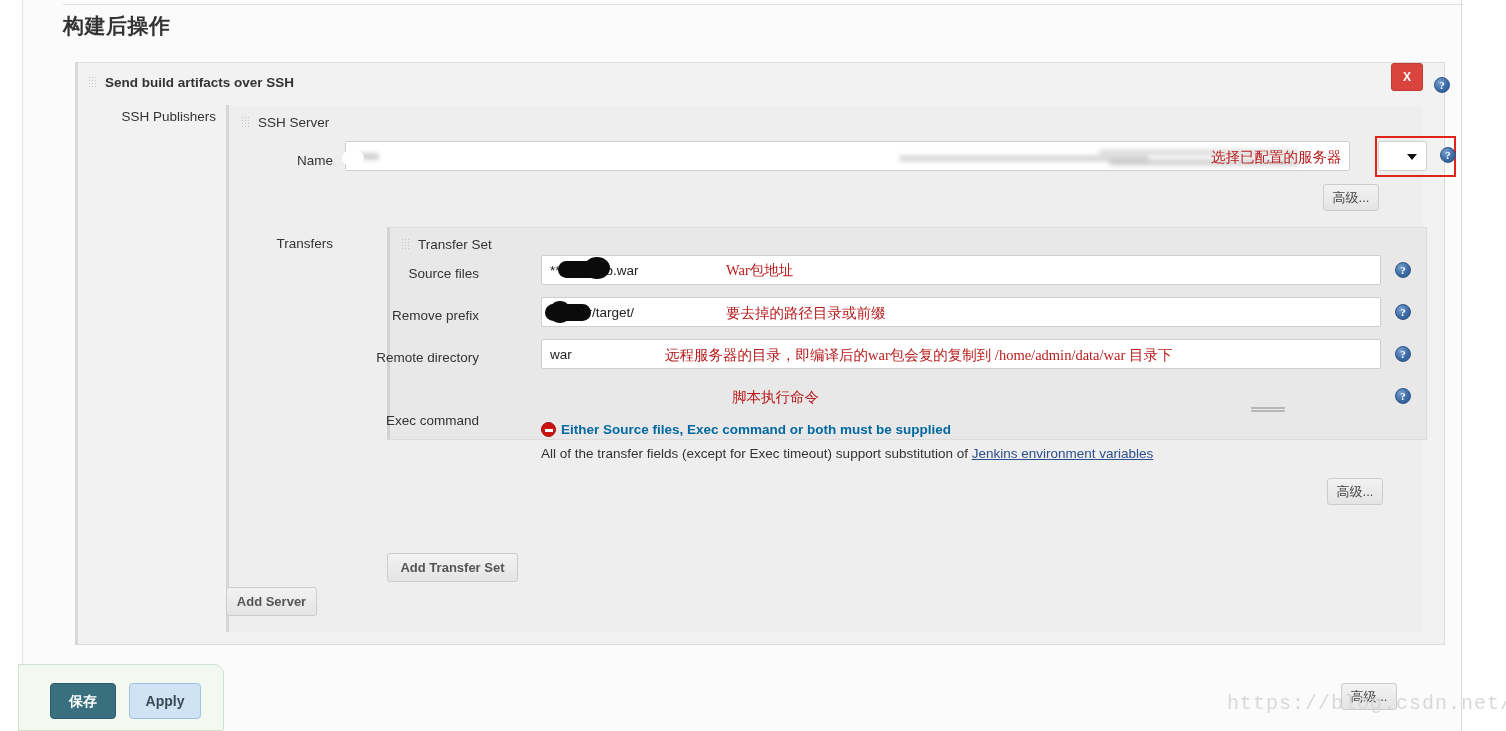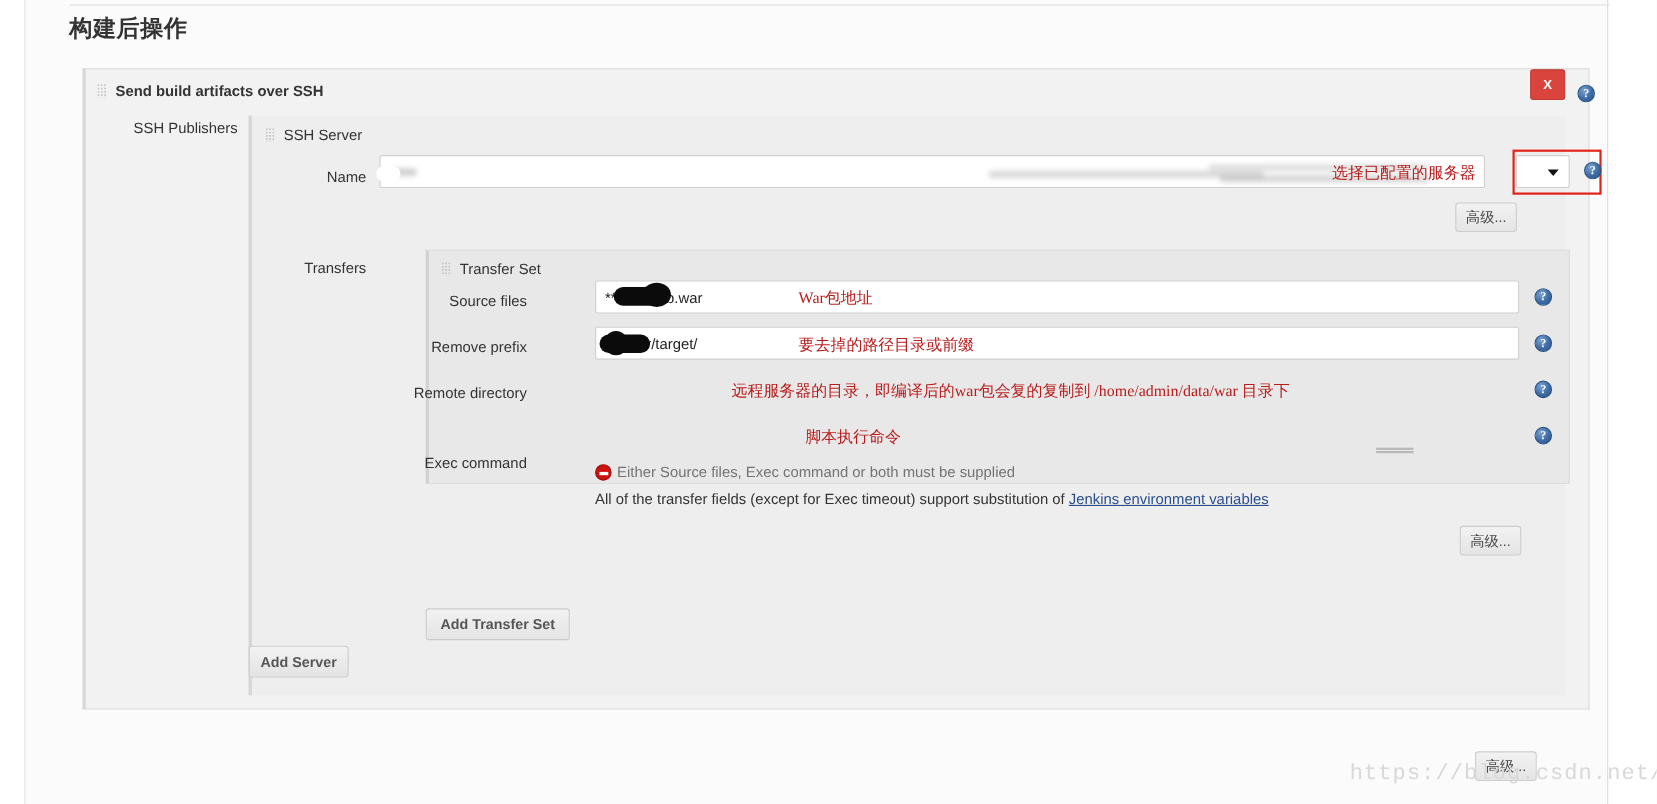--- a/index.html
+++ b/index.html
@@ -197,22 +197,22 @@
     left: 12px; top: 12px;
     font-size: 13.5px;
     color: #333333;
     white-space: nowrap;
   }
 
   .err-row {
     position: absolute;
     left: 152px; top: 196px;
     font-size: 13.5px;
-    font-weight: normal;
-    color: #737373;
+    font-weight: bold;
+    color: #0369a1;
     white-space: nowrap;
   }
   .err-icon {
     display: inline-block;
     width: 15px; height: 15px;
     border-radius: 50%;
     background: #cc1111;
     border: 1px solid #a30d0d;
     vertical-align: -3px;
     margin-right: 5px;
@@ -376,20 +376,21 @@
         <span class="help-icon" style="position:absolute; left:1166px; top:157px;">?</span>
 
         <div class="lbl" style="left:130px; top:203px; width:120px;">Remove prefix</div>
         <input class="txtbox" style="left: 312px; top: 192px; width: 840px; height: 30px;" value="xxxwar/target/">
         <div class="redact" style="left:316px; top:199px; width:46px; height:17px; border-radius:9px;"></div>
         <div class="redact" style="left:320px; top:196px; width:22px; height:22px; border-radius:50%;"></div>
         <div class="annot" style="left:497px; top:199px;">要去掉的路径目录或前缀</div>
         <span class="help-icon" style="position:absolute; left:1166px; top:199px;">?</span>
 
         <div class="lbl" style="left:130px; top:245px; width:120px;">Remote directory</div>
+        <input class="txtbox" style="left: 312px; top: 234px; width: 840px; height: 30px;" value="war">
         <div class="annot" style="left:436px; top:241px;">远程服务器的目录，即编译后的war包会复的复制到 /home/admin/data/war 目录下</div>
         <span class="help-icon" style="position:absolute; left:1166px; top:241px;">?</span>
 
         <div class="lbl" style="left:130px; top:284px; width:120px;margin-top:24px;">Exec command</div>
         <div class="resize-grip" style="left:1022px; top:302px;"></div>
         <div class="annot" style="left:503px; top:283px;">脚本执行命令</div>
         <span class="help-icon" style="position:absolute; left:1166px; top:283px;">?</span>
 
         <div class="err-row" style="left:312px; top:317px;">
           <span class="err-icon"></span><span>Either Source files, Exec command or both must be supplied</span>
@@ -408,14 +409,18 @@
       <div class="btn-grey" style="left:148px; top:524px; width:91px; height:29px; line-height:27px;">Add Server</div>
 
     </div>
 
     <div class="btn-grey cn" style="left:1318px; top:683px; width:56px; height:27px; line-height:25px;">高级...</div>
 
     <div class="watermark">https://blog.csdn.net/ljyhust</div>
 
   </div>
 
+  <div class="savebar">
+    <div class="btn-save">保存</div>
+    <div class="btn-apply">Apply</div>
+  </div>
 
 </div>
 
 </body></html>

